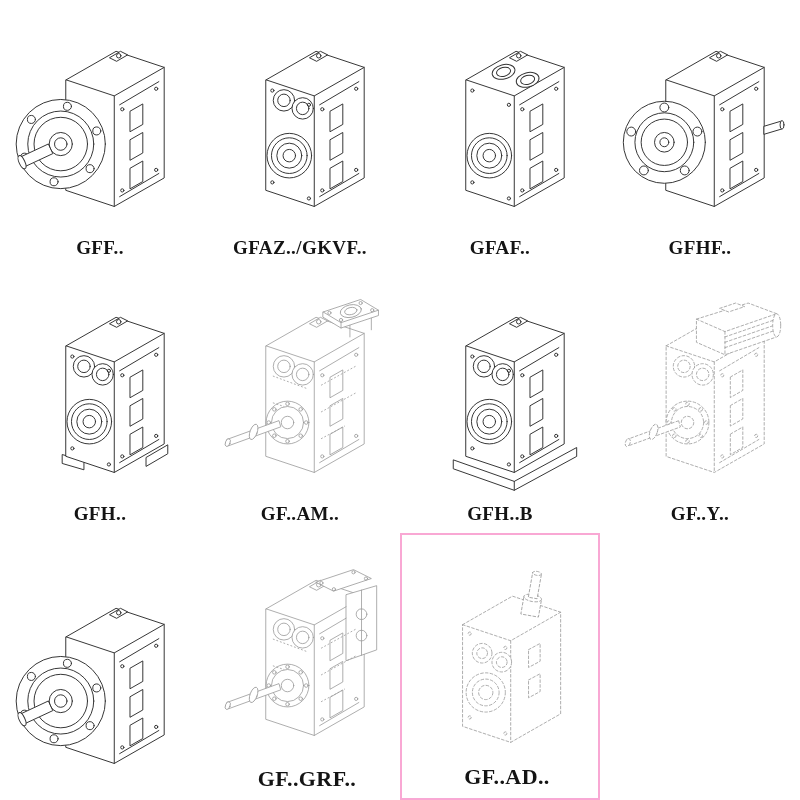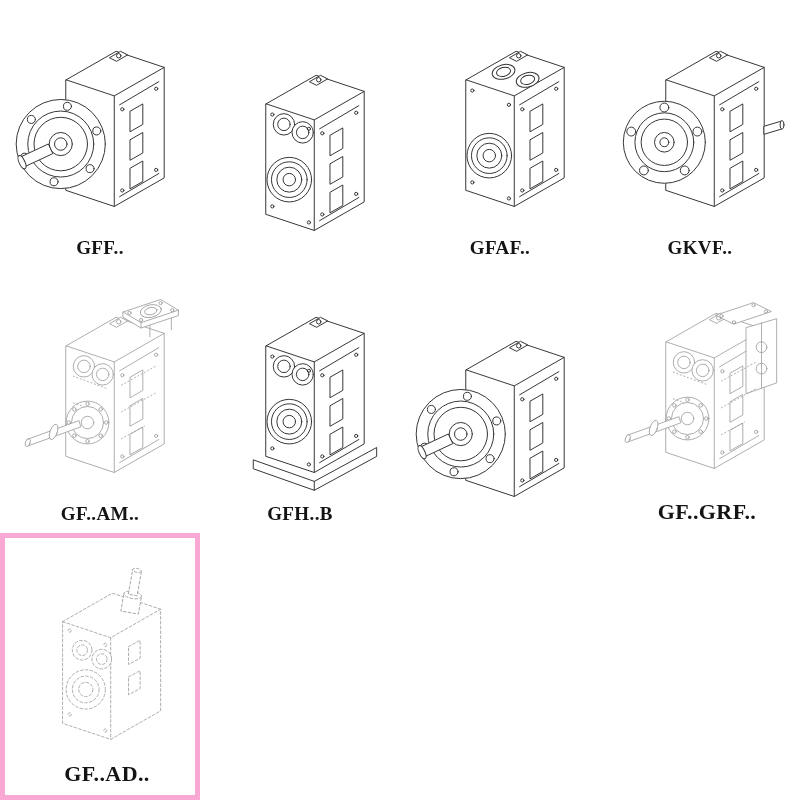--- a/index.html
+++ b/index.html
@@ -5,21 +5,21 @@
   html,body{margin:0;padding:0;background:#fff;}
   body{width:800px;height:800px;font-family:"Liberation Serif",serif;color:#141414;}
   .grid{display:grid;grid-template-columns:repeat(4,1fr);grid-template-rows:repeat(3,1fr);
         width:800px;height:800px;background:#fff;}
   .cell{display:flex;flex-direction:column;align-items:center;justify-content:flex-end;
         padding:2px 2px 8px;margin:0;box-sizing:border-box;}
   .cell svg{width:186px;height:214px;display:block;}
   .caption{font-weight:700;font-size:19px;letter-spacing:.4px;color:#141414;
            margin-top:2px;white-space:nowrap;text-align:center;}
   .cell.big .caption{font-size:22px;margin-left:14px;}
-  .cell.boxed{border:5px solid #f9a8d4;}
+  .cell.boxed{border:2px solid #f9a8d4;}
   .ink-solid{stroke:#333333;stroke-width:1.1;fill:none;stroke-linejoin:round;stroke-linecap:round;}
   .ink-light{stroke:#9a9a9a;stroke-width:.9;fill:none;stroke-linejoin:round;stroke-linecap:round;}
   .dash{stroke-dasharray:3 2.4;}
   .dots{stroke-dasharray:1.2 3;stroke-linecap:round;}
 </style>
 </head>
 <body style="background: rgb(255, 255, 255);">
 
 <svg width="0" height="0" style="position:absolute" aria-hidden="true">
 <defs>
@@ -192,20 +192,21 @@
 
   <figure class="cell">
     <svg viewBox="0 0 200 240">
       <g class="ink-solid">
           <use href="#sym-housing"></use>
           <use href="#sym-bores"></use>
           <use href="#sym-hub"></use>
           <use href="#sym-corner-bolts"></use>
         </g>
     </svg>
+    <figcaption class="caption">GFAZ../GKVF..</figcaption>
   </figure>
 
   <figure class="cell">
     <svg viewBox="0 0 200 240">
       <g class="ink-solid">
           <use href="#sym-housing"></use>
           <use href="#sym-top-holes"></use>
           <use href="#sym-hub"></use>
           <use href="#sym-corner-bolts"></use>
         </g>
@@ -214,23 +215,35 @@
   </figure>
 
   <figure class="cell">
     <svg viewBox="0 0 200 240">
       <g class="ink-solid">
           <use href="#sym-housing"></use>
           <use href="#sym-input-stub"></use>
           <use href="#sym-flange2"></use>
         </g>
     </svg>
-    <figcaption class="caption">GKVF..</figcaption>
-  </figure>
-
+    <figcaption class="caption">GFHF..</figcaption>
+  </figure>
+
+  <figure class="cell">
+    <svg viewBox="0 0 200 240">
+      <g class="ink-solid">
+          <use href="#sym-feet"></use>
+          <use href="#sym-housing"></use>
+          <use href="#sym-bores"></use>
+          <use href="#sym-hub"></use>
+          <use href="#sym-corner-bolts"></use>
+        </g>
+    </svg>
+    <figcaption class="caption">GFH..</figcaption>
+  </figure>
 
   <figure class="cell">
     <svg viewBox="0 0 200 240">
       <g class="ink-light">
         <use href="#sym-housing"></use>
           <use href="#sym-bores"></use>
           <use href="#sym-hub-bolted"></use>
         <use href="#sym-shaft-long"></use>
           <use href="#sym-am-plate"></use>
         <g class="dots">
@@ -247,20 +260,32 @@
           <use href="#sym-base"></use>
           <use href="#sym-housing"></use>
           <use href="#sym-bores"></use>
           <use href="#sym-hub"></use>
           <use href="#sym-corner-bolts"></use>
         </g>
     </svg>
     <figcaption class="caption">GFH..B</figcaption>
   </figure>
 
+  <figure class="cell">
+    <svg viewBox="0 0 200 240">
+      <g class="ink-light dash">
+        <use href="#sym-housing"></use>
+          <use href="#sym-bores"></use>
+          <use href="#sym-hub-bolted"></use>
+        <use href="#sym-shaft-long"></use>
+          <use href="#sym-motor" transform="translate(4,10)"></use>
+      </g>
+    </svg>
+    <figcaption class="caption">GF..Y..</figcaption>
+  </figure>
 
   <figure class="cell">
     <svg viewBox="0 0 200 240">
       <g class="ink-solid">
           <use href="#sym-housing"></use>
           <use href="#sym-flange"></use>
         </g>
     </svg>
   </figure>
 

